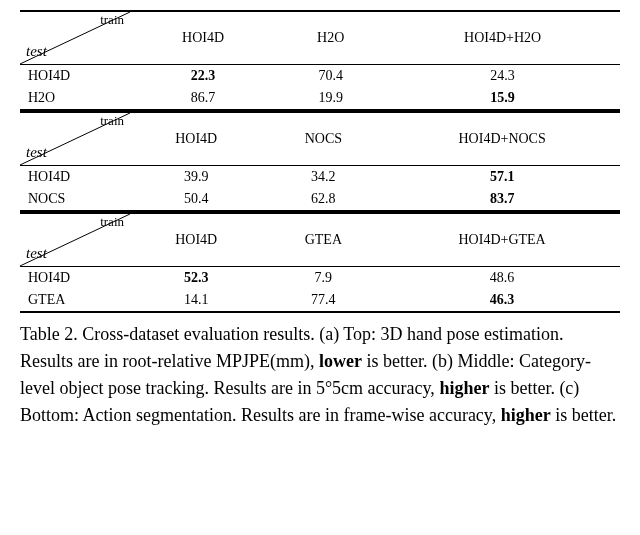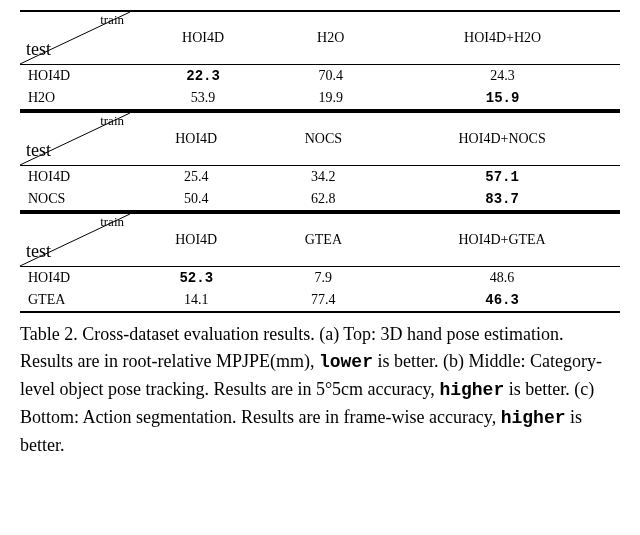--- a/index.html
+++ b/index.html
@@ -21,21 +21,21 @@
     td, th {
       padding: 3px 8px;
       text-align: center;
       vertical-align: middle;
     }
 
     td.left-cell {
       text-align: left;
     }
 
-    .bold { font-weight: bold; font-family: Liberation Mono, monospace; }
+    .bold { font-weight: bold; }
 
     .diagonal-cell {
       position: relative;
       width: 100px;
       min-width: 100px;
       padding: 0;
       vertical-align: top;
     }
 
     .diagonal-container {
@@ -58,21 +58,22 @@
       top: 0;
       right: 6px;
       font-size: 13px;
       margin-left: 42px;
     }
 
     .test-label {
       position: absolute;
       bottom: 4px;
       left: 6px;
-      font-size: 18px;
+      font-size: 15px;
+      font-style: italic;
     }
 
     .caption {
       margin-top: 8px;
       font-size: 18px;
       line-height: 1.5;
       text-align: left;
     }
 
     .header-row td {
@@ -99,21 +100,21 @@
       <td>HOI4D+H2O</td>
     </tr>
     <tr>
       <td class="left-cell">HOI4D</td>
       <td class="bold">22.3</td>
       <td>70.4</td>
       <td>24.3</td>
     </tr>
     <tr style="border-bottom: 2px solid #000;">
       <td class="left-cell">H2O</td>
-      <td>53.9</td>
+      <td>86.7</td>
       <td>19.9</td>
       <td class="bold">15.9</td>
     </tr>
   </tbody>
 </table>
 
 <table style="border-top: 2px solid #000; margin-top: 0;">
   <tbody>
     <tr class="header-row">
       <td class="diagonal-cell">
@@ -124,21 +125,21 @@
           <span class="train-label">train</span>
           <span class="test-label">test</span>
         </div>
       </td>
       <td>HOI4D</td>
       <td>NOCS</td>
       <td>HOI4D+NOCS</td>
     </tr>
     <tr>
       <td class="left-cell">HOI4D</td>
-      <td>25.4</td>
+      <td>39.9</td>
       <td>34.2</td>
       <td class="bold">57.1</td>
     </tr>
     <tr style="border-bottom: 2px solid #000;">
       <td class="left-cell">NOCS</td>
       <td>50.4</td>
       <td>62.8</td>
       <td class="bold">83.7</td>
     </tr>
   </tbody>

